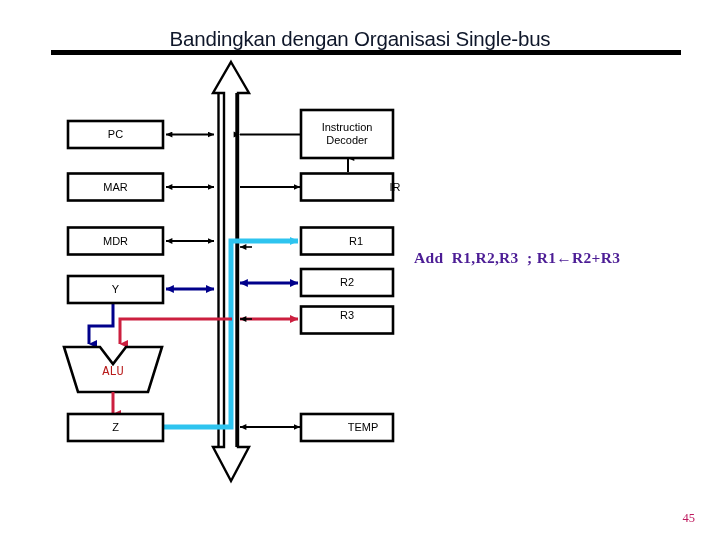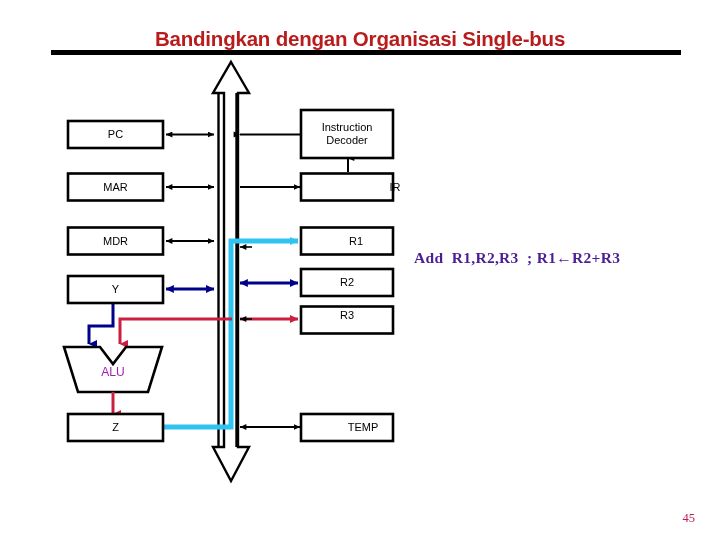--- a/index.html
+++ b/index.html
@@ -27,22 +27,22 @@
     height: 540px;
   }
   .slide-title {
     position: absolute;
     left: 0;
     top: 27px;
     width: 720px;
     text-align: center;
     font-family: "Liberation Sans", sans-serif;
     font-size: 20.5px;
-    font-weight: bold;
-    color: #b91c1c;
+    font-weight: normal;
+    color: #0f172a;
     letter-spacing: -0.2px;
     white-space: nowrap;
   }
   .title-rule {
     position: absolute;
     left: 51px;
     top: 50px;
     width: 630px;
     height: 5px;
     background: #000000;
@@ -54,23 +54,23 @@
     color: #000000;
     text-align: center;
     line-height: 1.18;
     white-space: pre-line;
     display: flex;
     align-items: center;
     justify-content: center;
   }
   .alu-label {
     position: absolute;
-    font-family: Liberation Sans, sans-serif;
+    font-family: Liberation Mono, monospace;
     font-size: 12px;
-    color: #a21caf;
+    color: #b91c1c;
     text-align: center;
     width: 120px;
   }
   .annotation {
     position: absolute;
     font-family: "Liberation Serif", serif;
     font-size: 15.5px;
     font-weight: bold;
     color: #4c1d95;
     white-space: pre;

